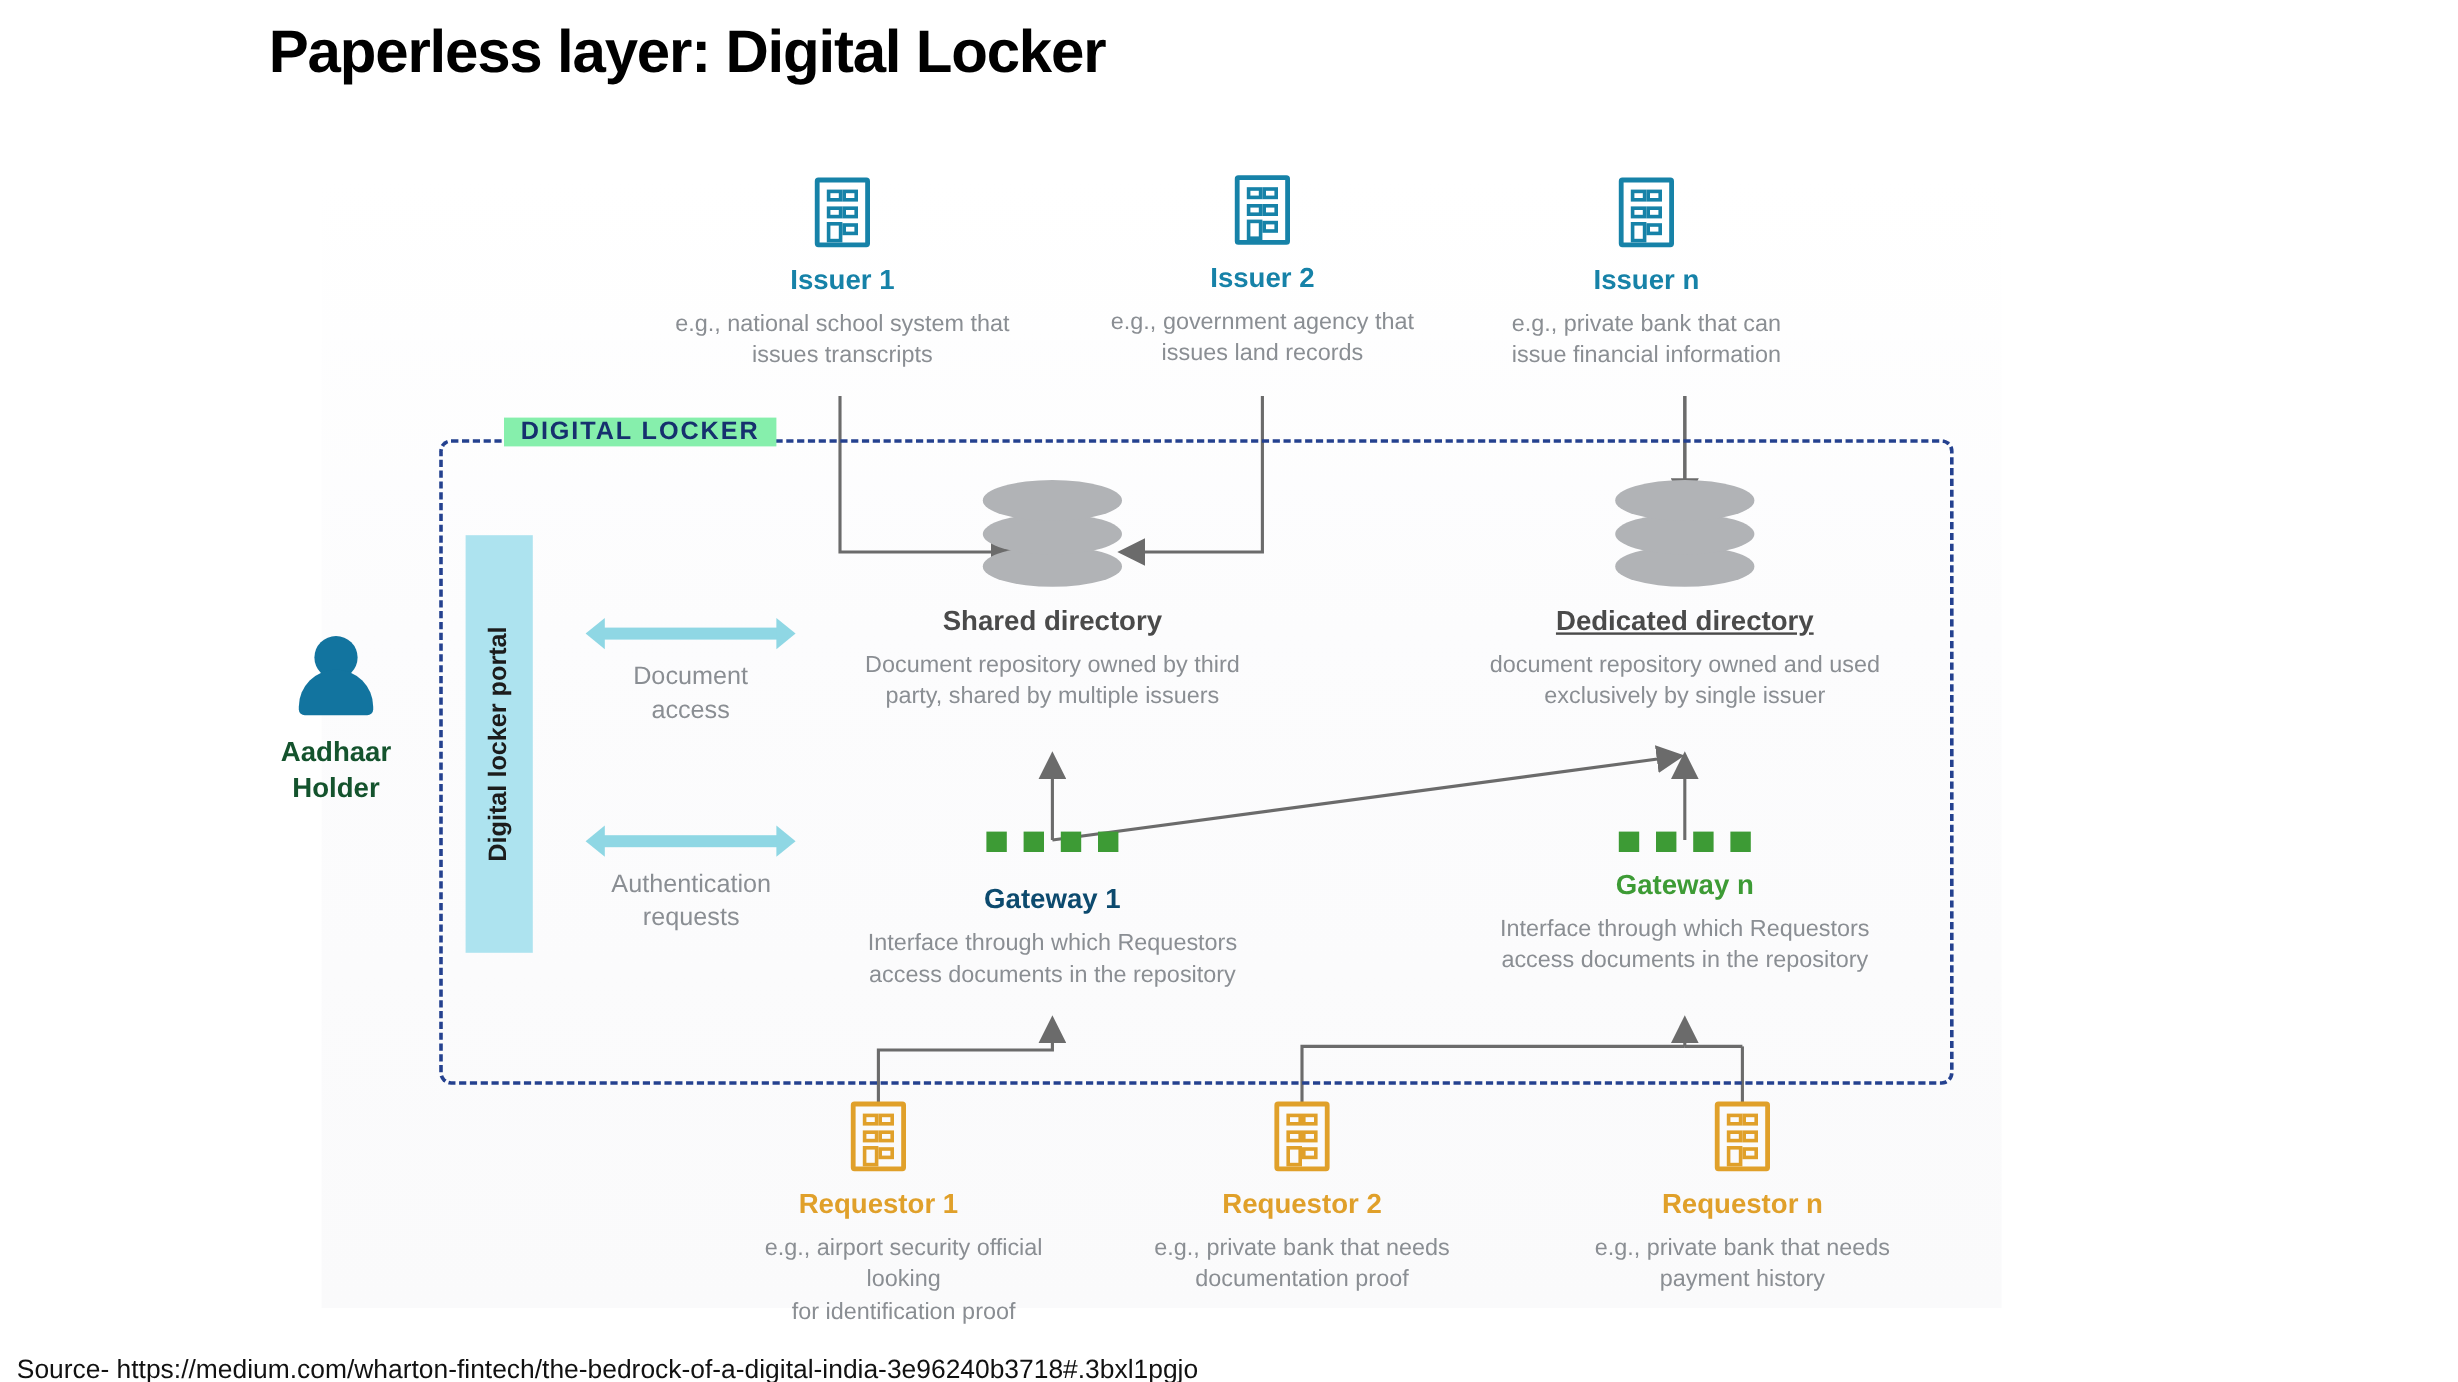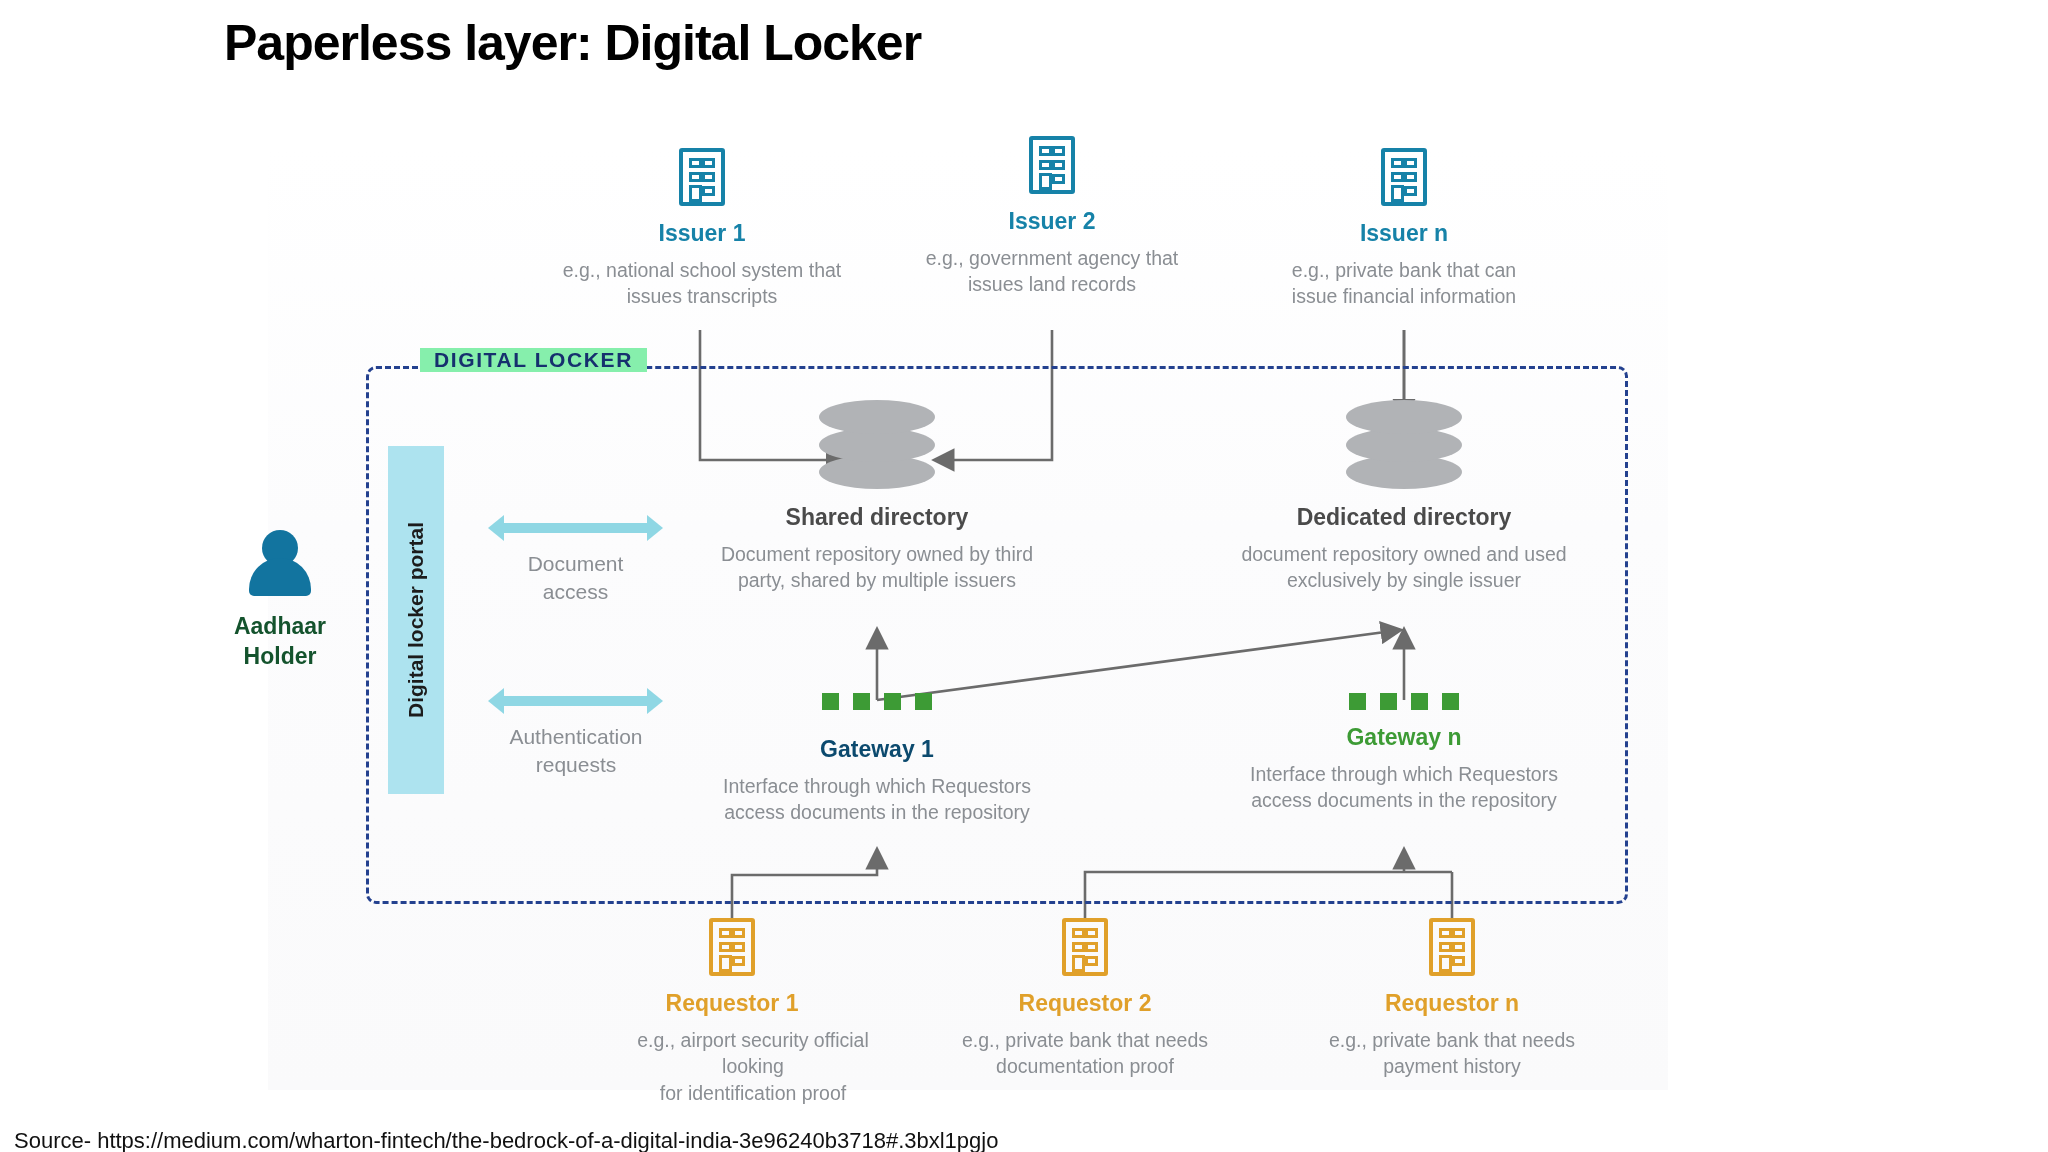--- a/index.html
+++ b/index.html
@@ -193,37 +193,37 @@
       <i class="door"></i>
         <i class="w c2 r3"></i>
     </div>
     <div class="node-name" style="color:#1682a8;font-size:23px;margin-top:14px;">Issuer 1</div>
     <div class="node-desc" style="margin-top:10px;">
       <div>e.g., national school system that</div>
       <div>issues transcripts</div>
     </div>
   </div>
 
-  <div class="node" style="left:902px;top:136px;width:300px;">
+  <div class="node" style="left:902px;top:146px;width:300px;">
     <div class="bldg" style="color:#1682a8;">
       <i class="w c1 r1"></i>
         <i class="w c2 r1"></i>
       <i class="w c1 r2"></i>
         <i class="w c2 r2"></i>
       <i class="door"></i>
         <i class="w c2 r3"></i>
     </div>
     <div class="node-name" style="color:#1682a8;font-size:23px;margin-top:14px;">Issuer 2</div>
     <div class="node-desc" style="margin-top:10px;">
       <div>e.g., government agency that</div>
       <div>issues land records</div>
     </div>
   </div>
 
-  <div class="node" style="left:1254px;top:148px;width:300px;">
+  <div class="node" style="left:1222px;top:148px;width:300px;">
     <div class="bldg" style="color:#1682a8;">
       <i class="w c1 r1"></i>
         <i class="w c2 r1"></i>
       <i class="w c1 r2"></i>
         <i class="w c2 r2"></i>
       <i class="door"></i>
         <i class="w c2 r3"></i>
     </div>
     <div class="node-name" style="color:#1682a8;font-size:23px;margin-top:14px;">Issuer n</div>
     <div class="node-desc" style="margin-top:10px;">
@@ -244,21 +244,21 @@
       <div>party, shared by multiple issuers</div>
     </div>
   </div>
 
   <div class="node" style="left:1222px;top:400px;width:364px;">
     <div class="db">
       <span class="disc d3"></span>
         <span class="disc d2"></span>
         <span class="disc d1"></span>
     </div>
-    <div class="node-name" style="color:#4a4a4a;font-size:23px;margin-top:12px;">Dedicated directory</div>
+    <div class="node-name" style="color:#4a4a4a;font-size:23px;margin-top:12px;text-decoration:underline;">Dedicated directory</div>
     <div class="node-desc" style="margin-top:10px;">
       <div>document repository owned and used</div>
       <div>exclusively by single issuer</div>
     </div>
   </div>
 
   <div class="node" style="left:697px;top:693px;width:360px;">
     <div class="gw">
       <span></span>
         <span></span>

